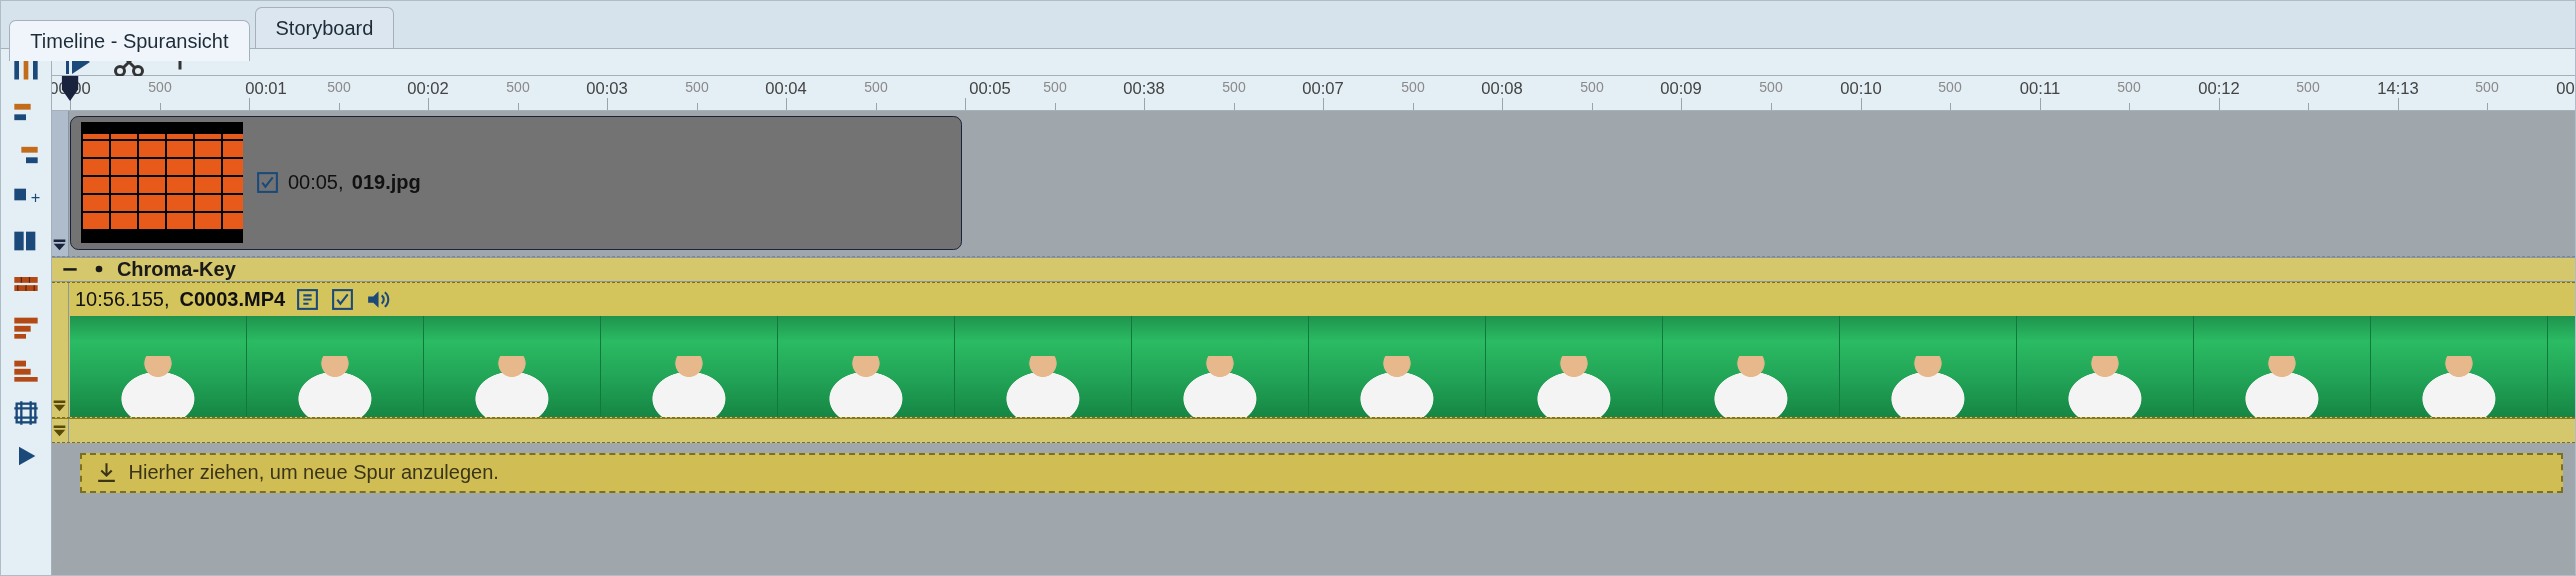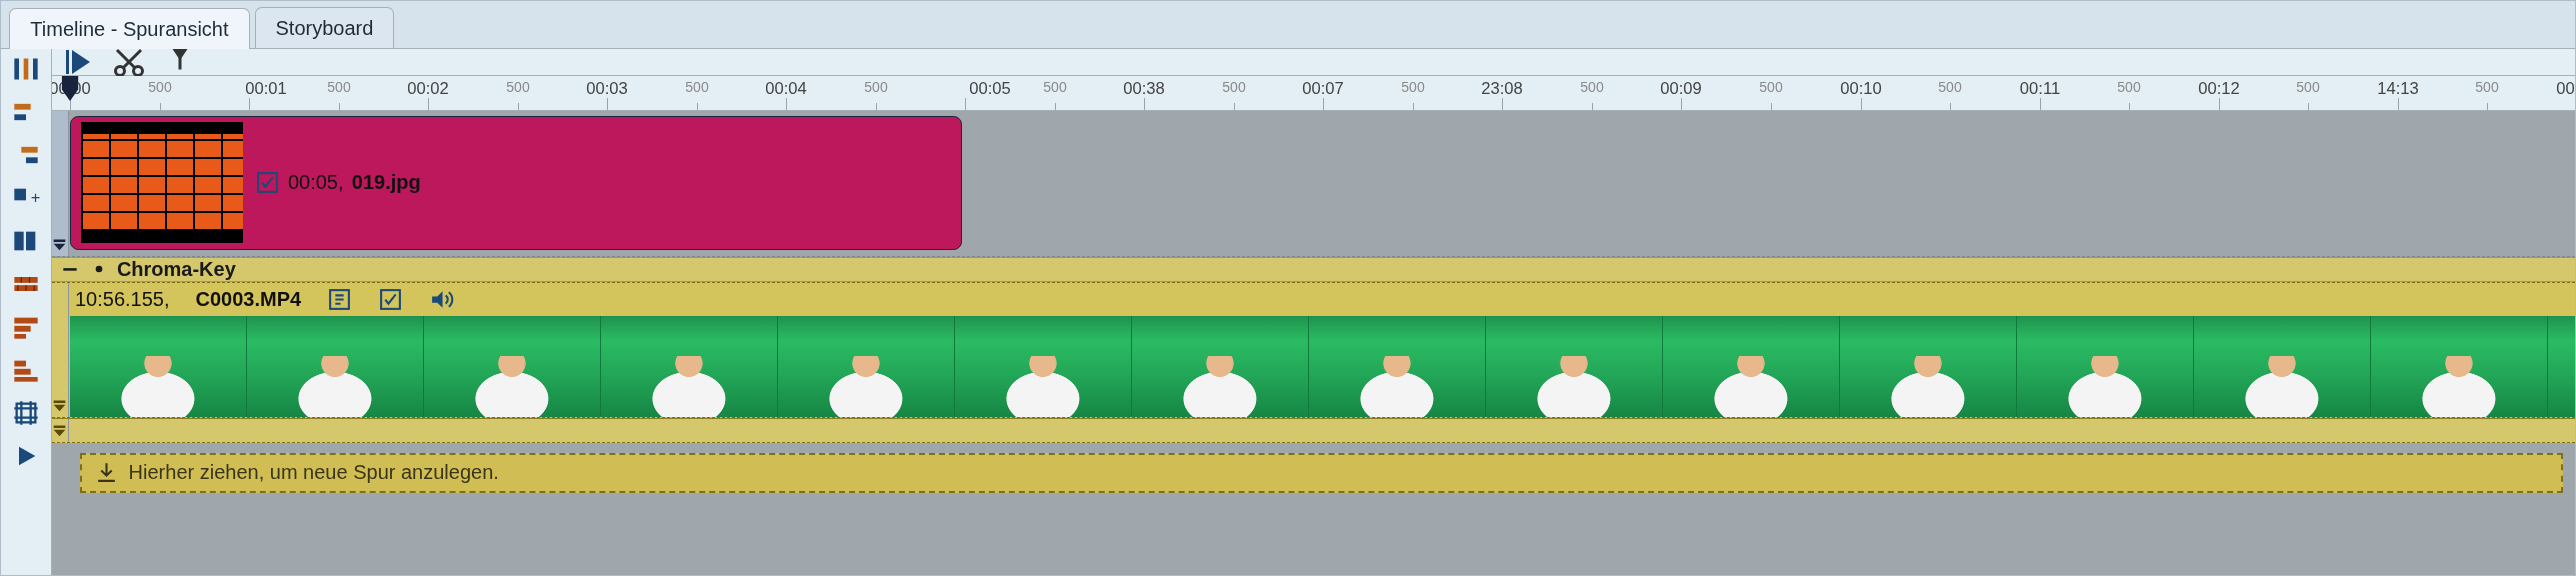--- a/index.html
+++ b/index.html
@@ -34,21 +34,21 @@
     border-bottom: none;
     border-radius: 6.6px 6.6px 0 0;
     background: #dbe6f0;
     color: #1e2c38;
     cursor: pointer;
   }
   .tab.active {
     background: #eff5fb;
     font-weight: normal;
     position: relative;
-    top: 1px;
+    top: 13px;
   }
   
   .main {
     flex: 1;
     display: flex;
     min-height: 0;
   }
   .sidebar {
     width: 51px;
     background: #e4eef5;
@@ -174,21 +174,21 @@
     height: 146px;
     border-bottom: 1.7px dashed #7c8690;
   }
   .clip-kapitel {
     position: absolute;
     left: 18px;
     top: 5px;
     height: 134px;
     border: 1.7px solid #1a233e;
     border-radius: 8.3px;
-    background: #be185d;
+    background: #737373;
     display: flex;
     align-items: center;
     gap: 11.6px;
     padding: 6.6px 10px;
     overflow: hidden;
   }
   .thumb-img {
     width: 162px;
     height: 121px;
     background: #000;
@@ -219,21 +219,21 @@
   .clip-chroma {
     position: absolute;
     left: 18px; right: 0; top: 0; bottom: 0;
     display: flex;
     flex-direction: column;
   }
   .chroma-info {
     height: 33px;
     display: flex;
     align-items: center;
-    gap: 26px;
+    gap: 10px;
     padding: 12px 5px;
     color: #111;
     font-size: 20px;
   }
   .chroma-info .icon { width: 25px; height: 25px; display:flex; align-items:center; justify-content:center; cursor:pointer; }
   .chroma-frames {
     flex: 1;
     display: flex;
     overflow: hidden;
   }
@@ -413,21 +413,21 @@
             <div class="ruler-mid" style="left: 1003px;">500</div>
             <div class="ruler-tick" style="left: 1003px; height: 6.6px;"></div>
             <div class="ruler-lbl" style="left: 1092px;">00:38</div>
             <div class="ruler-tick" style="left: 1092px; height: 11.6px;"></div>
             <div class="ruler-mid" style="left: 1182px;">500</div>
             <div class="ruler-tick" style="left: 1182px; height: 6.6px;"></div>
             <div class="ruler-lbl" style="left: 1271px;">00:07</div>
             <div class="ruler-tick" style="left: 1271px; height: 11.6px;"></div>
             <div class="ruler-mid" style="left: 1361px;">500</div>
             <div class="ruler-tick" style="left: 1361px; height: 6.6px;"></div>
-            <div class="ruler-lbl" style="left: 1450px;">23:08</div>
+            <div class="ruler-lbl" style="left: 1450px;">00:08</div>
             <div class="ruler-tick" style="left: 1450px; height: 11.6px;"></div>
             <div class="ruler-mid" style="left: 1540px;">500</div>
             <div class="ruler-tick" style="left: 1540px; height: 6.6px;"></div>
             <div class="ruler-lbl" style="left: 1629px;">00:09</div>
             <div class="ruler-tick" style="left: 1629px; height: 11.6px;"></div>
             <div class="ruler-mid" style="left: 1719px;">500</div>
             <div class="ruler-tick" style="left: 1719px; height: 6.6px;"></div>
             <div class="ruler-lbl" style="left: 1809px;">00:10</div>
             <div class="ruler-tick" style="left: 1809px; height: 11.6px;"></div>
             <div class="ruler-mid" style="left: 1898px;">500</div>

